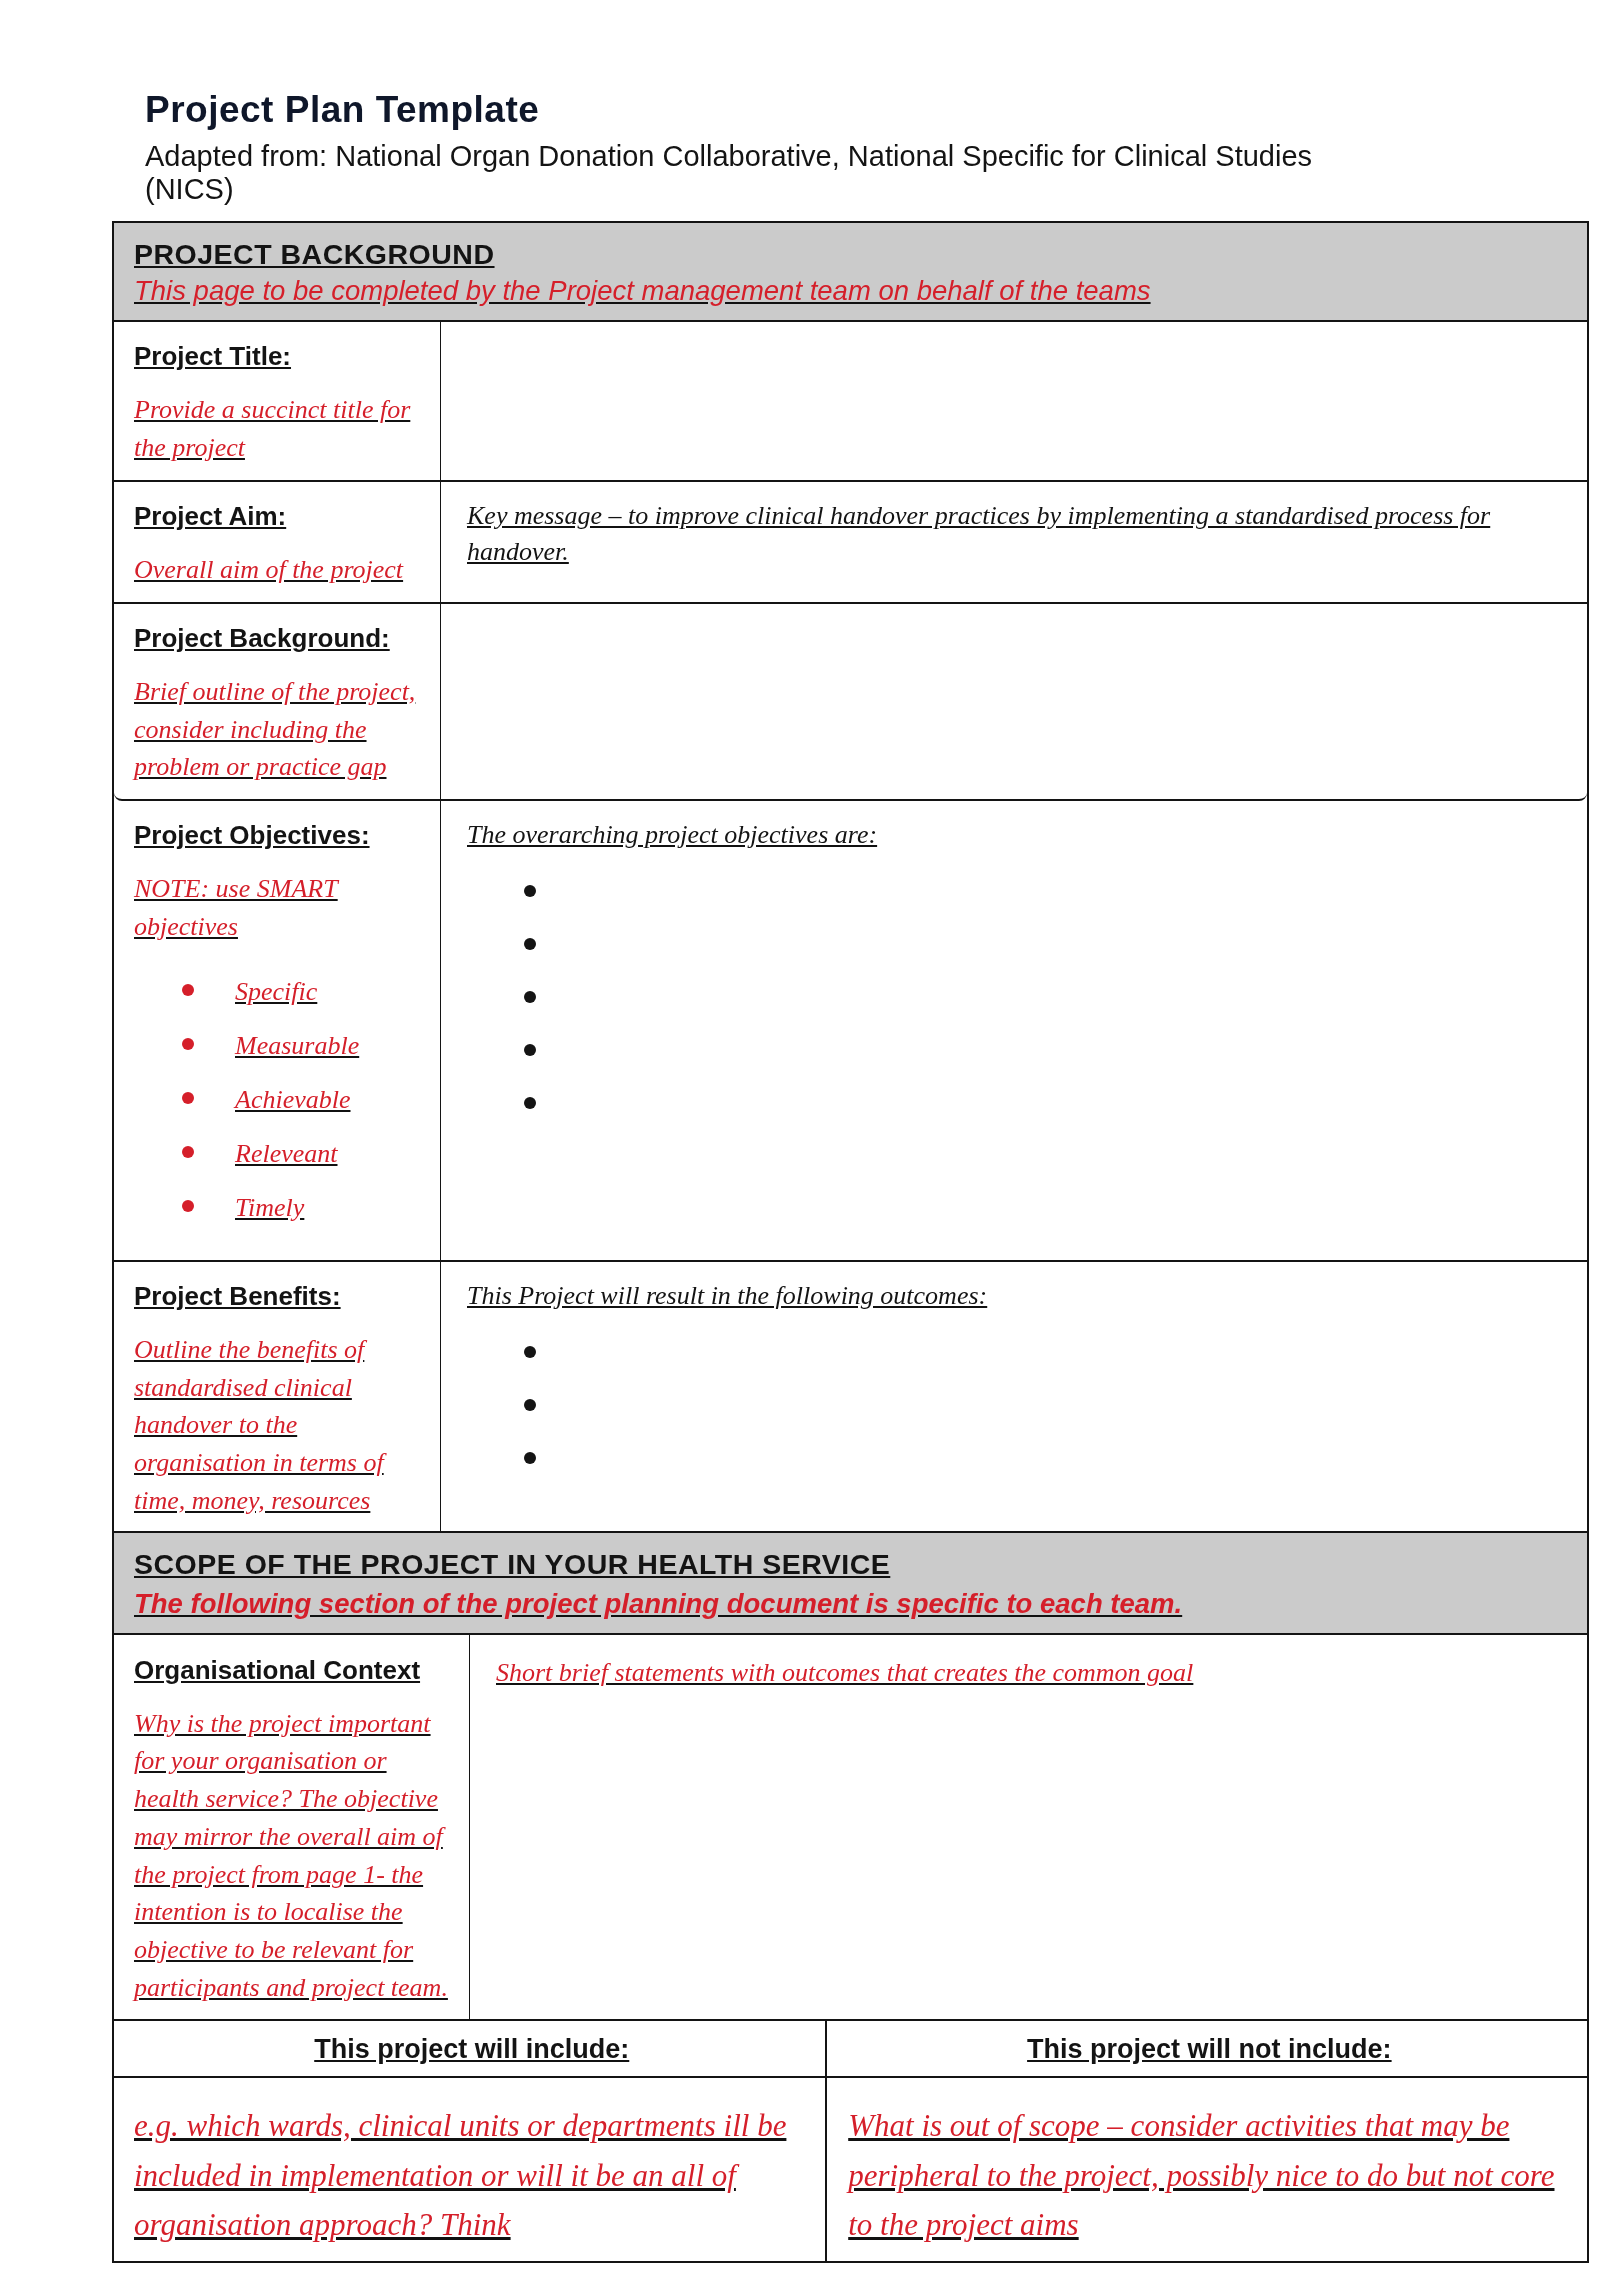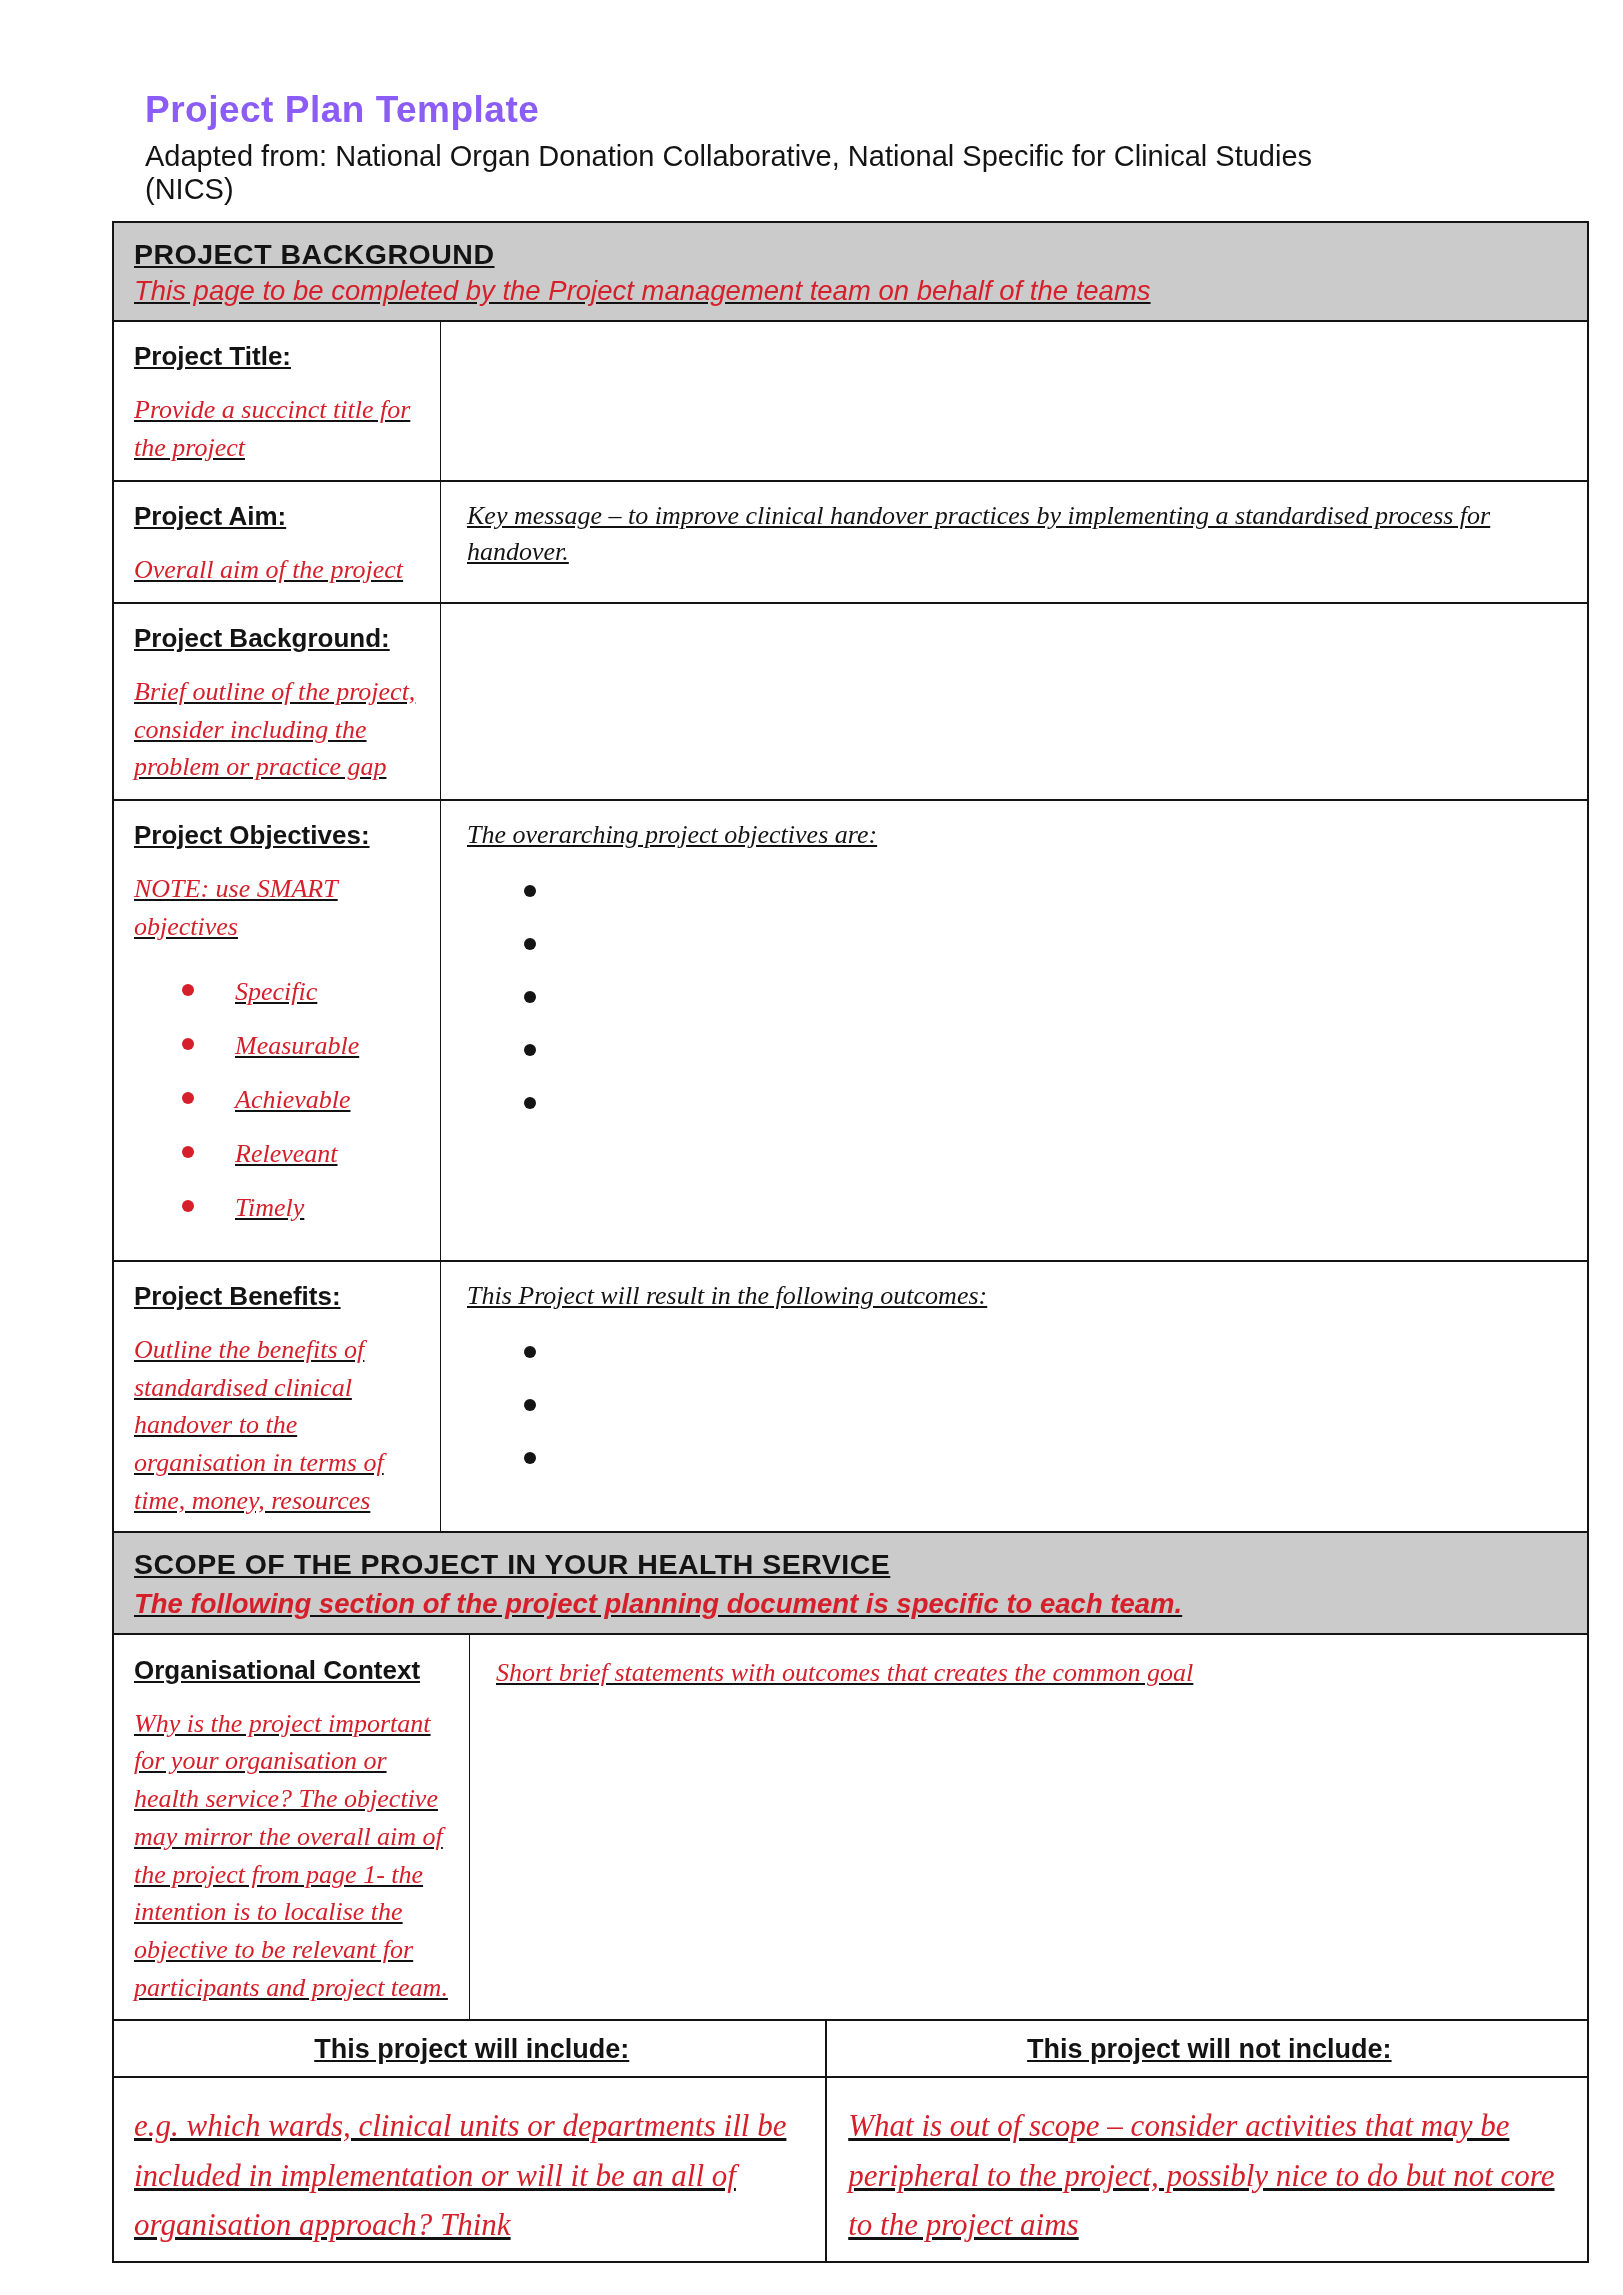--- a/index.html
+++ b/index.html
@@ -8,21 +8,21 @@
     width:1624px;
     height:2296px;
     background:#ffffff;
     font-family:"Liberation Sans", sans-serif;
     color:#111;
     overflow:hidden;
   }
   
   .doc-header{margin:90px 0 0 145px;}
   .doc-title{
-    font-size:37px;font-weight:bold;line-height:1.1;color:#8b5cf6;
+    font-size:37px;font-weight:bold;line-height:1.1;color:#0f172a;
     letter-spacing:0.5px;
   }
   .doc-subtitle{
     margin-top:9.2px;font-size:29px;line-height:1.15;color:#141414;
     max-width:1175px;
   }
   
   .sheet{
     margin:14.7px 0 0 112px;
     width:1477px;
@@ -89,21 +89,21 @@
     padding-left:101px;box-sizing:border-box;
   }
   .smart-item::before{
     content:"";position:absolute;left:48px;top:7.3px;
     width:12px;height:12px;border-radius:50%;background:var(--red,#d51f2a);
   }
 
   
   .row-title{min-height:154px;}
   .row-aim{min-height:119px;}
-  .row-bg{min-height:179px;}
+  .row-bg{min-height:179px;border-radius:8px;}
   .row-benefits{min-height:271px;}
   .row-objectives{min-height:406px;}
   .row-org{min-height:383px;grid-template-columns:356px 1fr;}
   .row-org .cell-content{padding-top:20px;}
 
   
   .row-scope-head{
     display:grid;grid-template-columns:713px 1fr;
     border-bottom:2.8px solid #141414;
     text-align:center;

